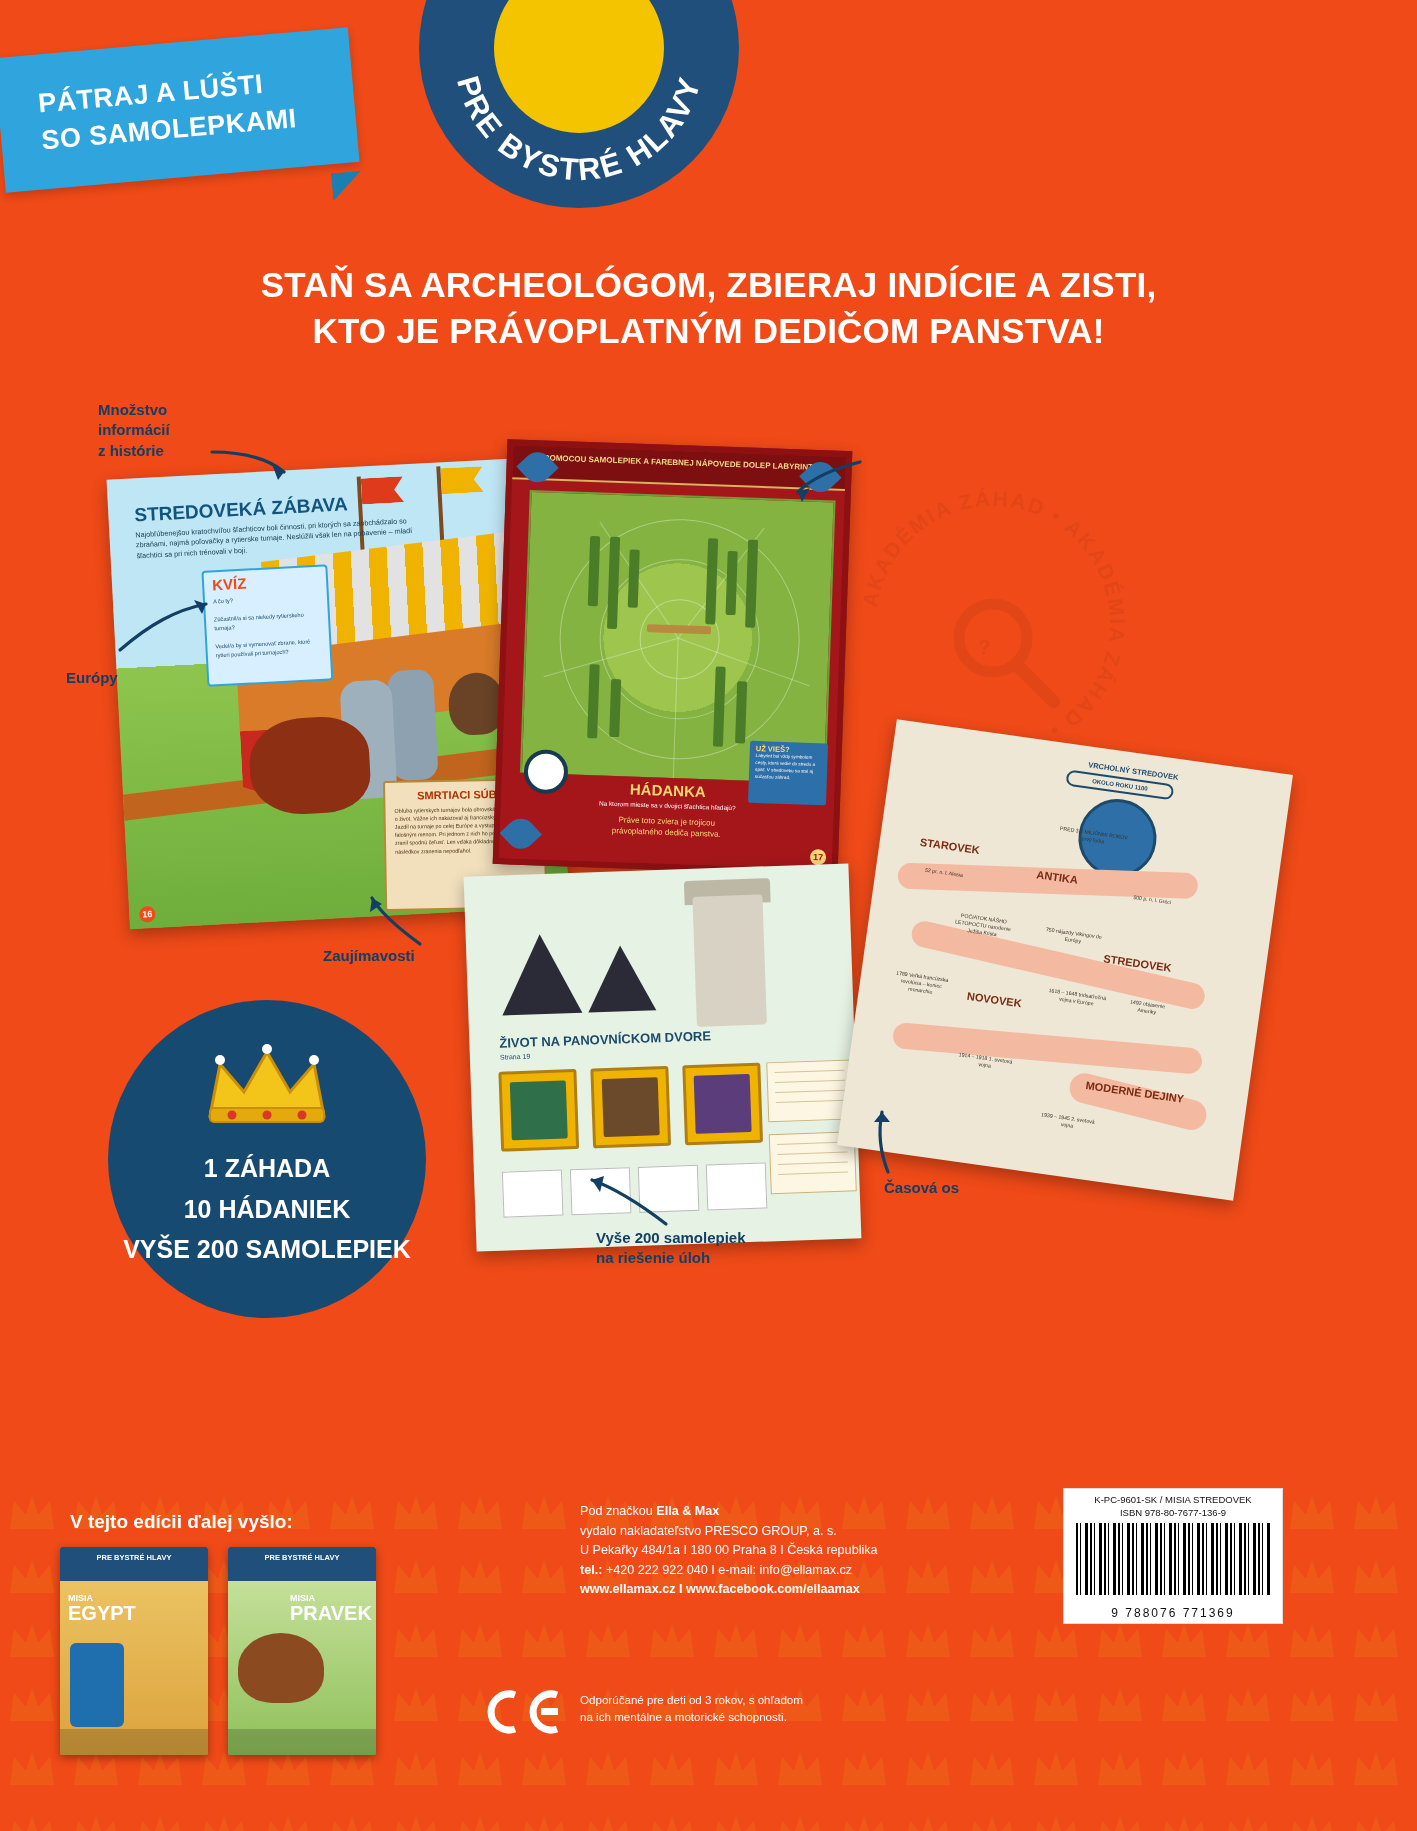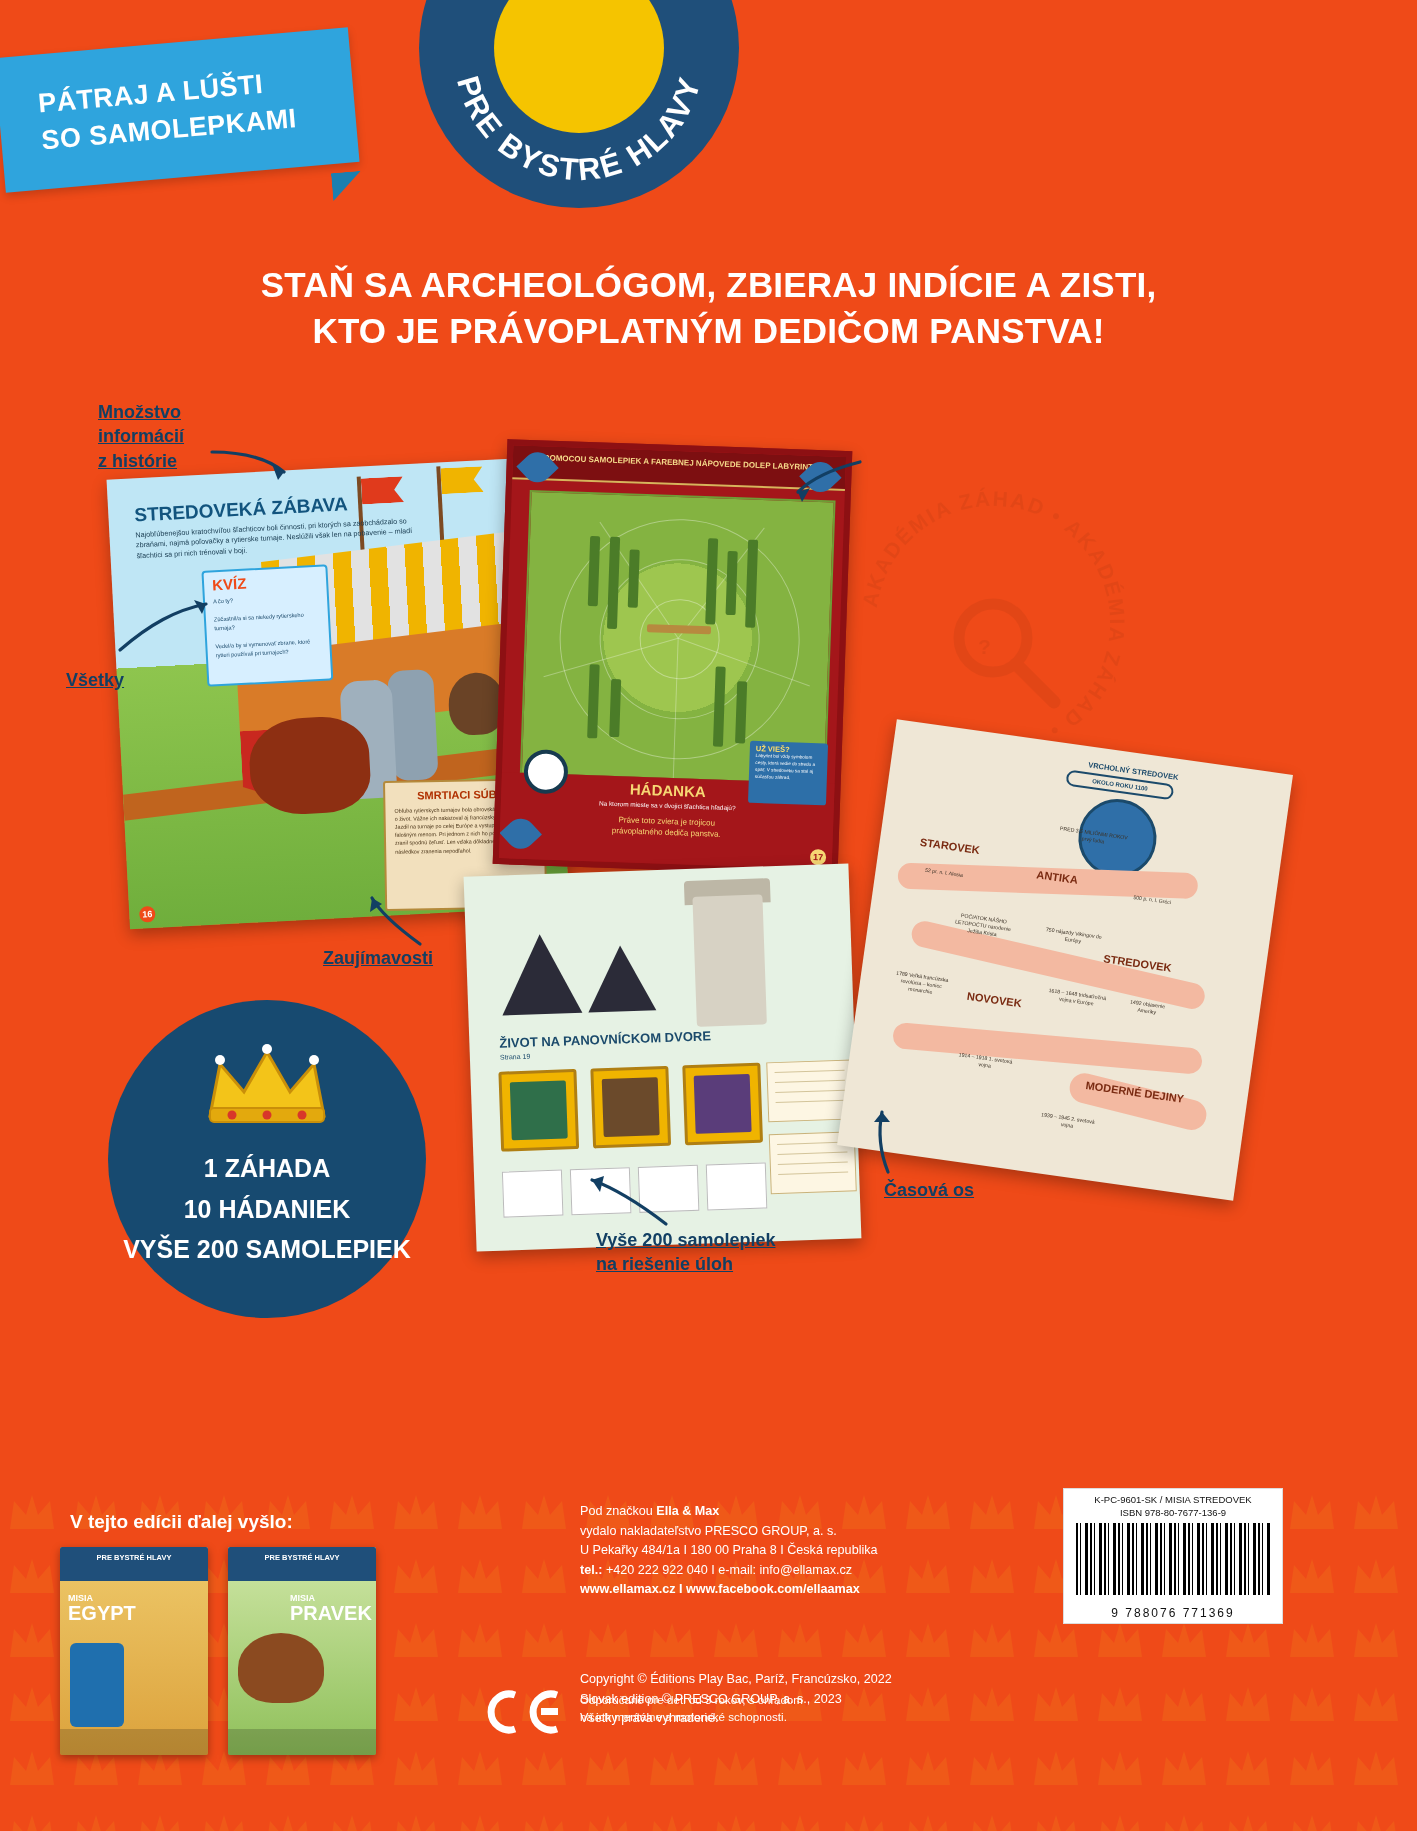--- a/index.html
+++ b/index.html
@@ -49,21 +49,21 @@
   }
 
   
   .headline {
     position: absolute; left: 0; top: 262px; width: 1417px; text-align: center;
     color: #fff; font-weight: bold; font-size: 35px; line-height: 1.32;
     letter-spacing: .2px;
   }
 
   
-  .anno { position: absolute; color: #123f63; font-weight: bold; font-size: 18px; line-height: 1.35; text-decoration: underline; }
+  .anno { position: absolute; color: #123f63; font-weight: bold; font-size: 15px; line-height: 1.35; }
 
   
   .arrows { position: absolute; left:0; top:0; width: 1417px; height: 1831px; pointer-events: none; }
 
   
   .watermark {
     position: absolute; left: 858px; top: 488px; width: 270px; height: 270px;
     opacity: .28;
   }
   .watermark svg { width: 270px; height: 270px; overflow: visible; }
@@ -396,21 +396,21 @@
     <div class="tl-small" style="left:262px;top:244px;width:52px;">1492 objavenie Ameriky</div>
     <div class="tl-small" style="left:106px;top:320px;width:58px;">1914 – 1918 1. svetová vojna</div>
     <div class="tl-small" style="left:196px;top:368px;width:58px;">1939 – 1945 2. svetová vojna</div>
   </div>
 
   <div class="anno" style="left:98px;top:400px;width:160px;">
     <span>Množstvo</span><br>
     <span>informácií</span><br>
     <span>z histórie</span>
   </div>
-  <div class="anno" style="left:66px;top:668px;">Všetky</div>
+  <div class="anno" style="left:66px;top:668px;">Európy</div>
   <div class="anno" style="left:323px;top:946px;">Zaujímavosti</div>
   <div class="anno" style="left:884px;top:1178px;">Časová os</div>
   <div class="anno" style="left:596px;top:1228px;width:250px;">
     <span>Vyše 200 samolepiek</span><br>
     <span>na riešenie úloh</span>
   </div>
 
   <svg class="arrows">
     <g fill="none" stroke="#123f63" stroke-width="3.2" stroke-linecap="round">
       <path d="M212,452 C250,452 272,462 284,472"></path>
@@ -486,25 +486,20 @@
         <span>Pod značkou </span><b>Ella &amp; Max</b>
       </div>
       <div>vydalo nakladateľstvo PRESCO GROUP, a. s.</div>
       <div>U Pekařky 484/1a I 180 00 Praha 8 I Česká republika</div>
       <div>
         <b>tel.:</b><span> +420 222 922 040 I e-mail: info@ellamax.cz</span>
       </div>
       <div><b>www.ellamax.cz I www.facebook.com/ellaamax</b></div>
     </div>
 
-    <div class="copy" style="left:580px;top:187px;">
-      <div>Copyright © Éditions Play Bac, Paríž, Francúzsko, 2022</div>
-      <div>Slovak edition © PRESCO GROUP, a. s., 2023</div>
-      <div>Všetky práva vyhradené.</div>
-    </div>
 
     <div class="barcode-box" style="left:1063px;top:5px;">
       <div class="code-txt">
         <div>K-PC-9601-SK / MISIA STREDOVEK</div>
         <div>ISBN 978-80-7677-136-9</div>
       </div>
       <div class="bars"></div>
       <div class="bars-num">9 788076 771369</div>
     </div>
 

